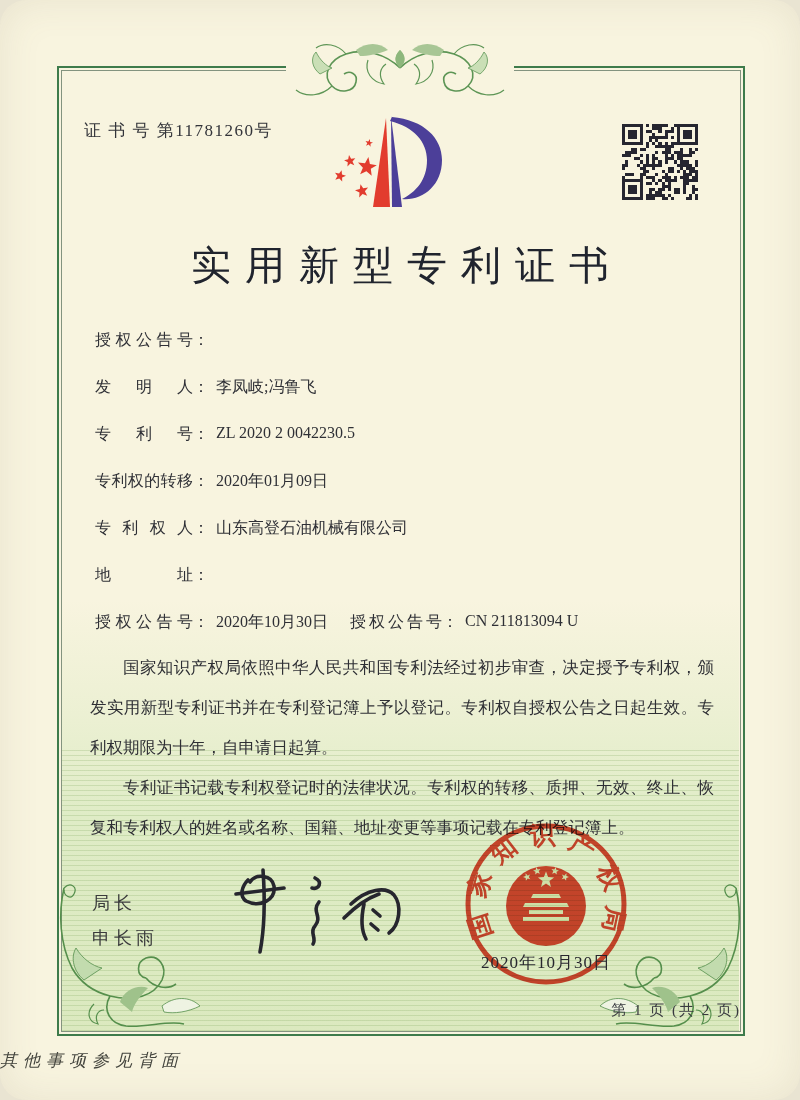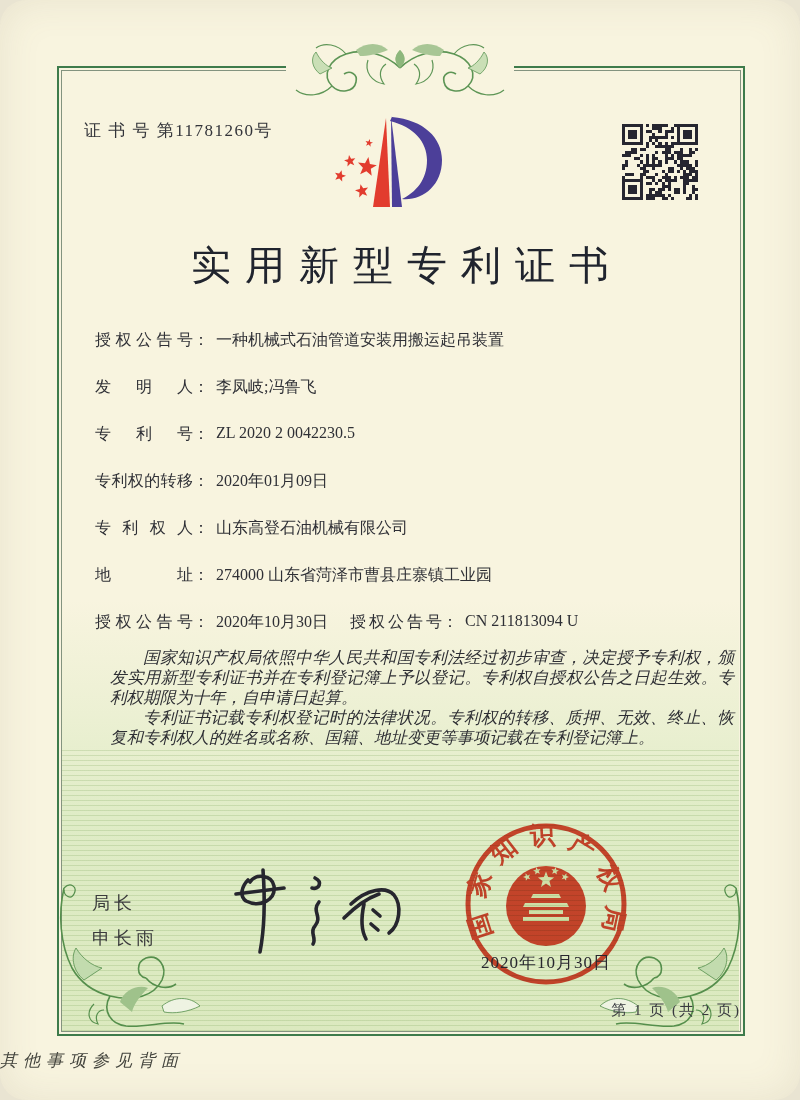--- a/index.html
+++ b/index.html
@@ -49,22 +49,22 @@
   }
   
   .fields{position:absolute;left:95px;top:330px;z-index:3;font-size:16px;color:#2f3036;}
   .row{display:flex;align-items:flex-start;height:47px;white-space:nowrap;}
   .lab{display:inline-block;width:98px;text-align:justify;text-align-last:justify;}
   .lab2{margin-left:22px;width:92px;}
   .val{margin-left:7px;}
   
   .paras{
     position:absolute;left:90px;top:648px;width:624px;z-index:3;
-    font-size:16.5px;line-height:20px;color:#2e2f34;
-    font-style:italic;text-align:justify;margin-left:20px;
+    font-size:16.5px;line-height:40px;color:#2e2f34;
+    text-align:justify;
   }
   .paras p{margin:0;text-indent:2em;}
   
   .director{
     position:absolute;left:92px;top:886px;z-index:3;
     font-family:"Liberation Sans","DejaVu Sans",sans-serif;
     font-size:18px;line-height:35px;letter-spacing:4px;color:#3a3b3c;font-weight:500;
   }
   .sig{position:absolute;left:218px;top:858px;z-index:3;}
   
@@ -458,21 +458,20 @@
         <rect x="24" y="24" width="1" height="1"></rect>
       </g>
   </svg>
 
   <div class="title">实用新型专利证书</div>
 
   <div class="fields">
     <div class="row">
       <span class="lab">授权公告号</span>
         <span>：</span>
-      <span class="val">一种机械式石油管道安装用搬运起吊装置</span>
     </div>
     <div class="row">
       <span class="lab">发明人</span>
         <span>：</span>
       <span class="val">李凤岐;冯鲁飞</span>
     </div>
     <div class="row">
       <span class="lab">专利号</span>
         <span>：</span>
       <span class="val">ZL 2020 2 0042230.5</span>
@@ -483,21 +482,20 @@
       <span class="val">2020年01月09日</span>
     </div>
     <div class="row">
       <span class="lab">专利权人</span>
         <span>：</span>
       <span class="val">山东高登石油机械有限公司</span>
     </div>
     <div class="row">
       <span class="lab">地址</span>
         <span>：</span>
-      <span class="val">274000 山东省菏泽市曹县庄寨镇工业园</span>
     </div>
     <div class="row">
       <span class="lab">授权公告号</span>
         <span>：</span>
       <span class="val">2020年10月30日</span>
       <span class="lab lab2">授权公告号</span>
         <span>：</span>
       <span class="val">CN 211813094 U</span>
     </div>
   </div>

